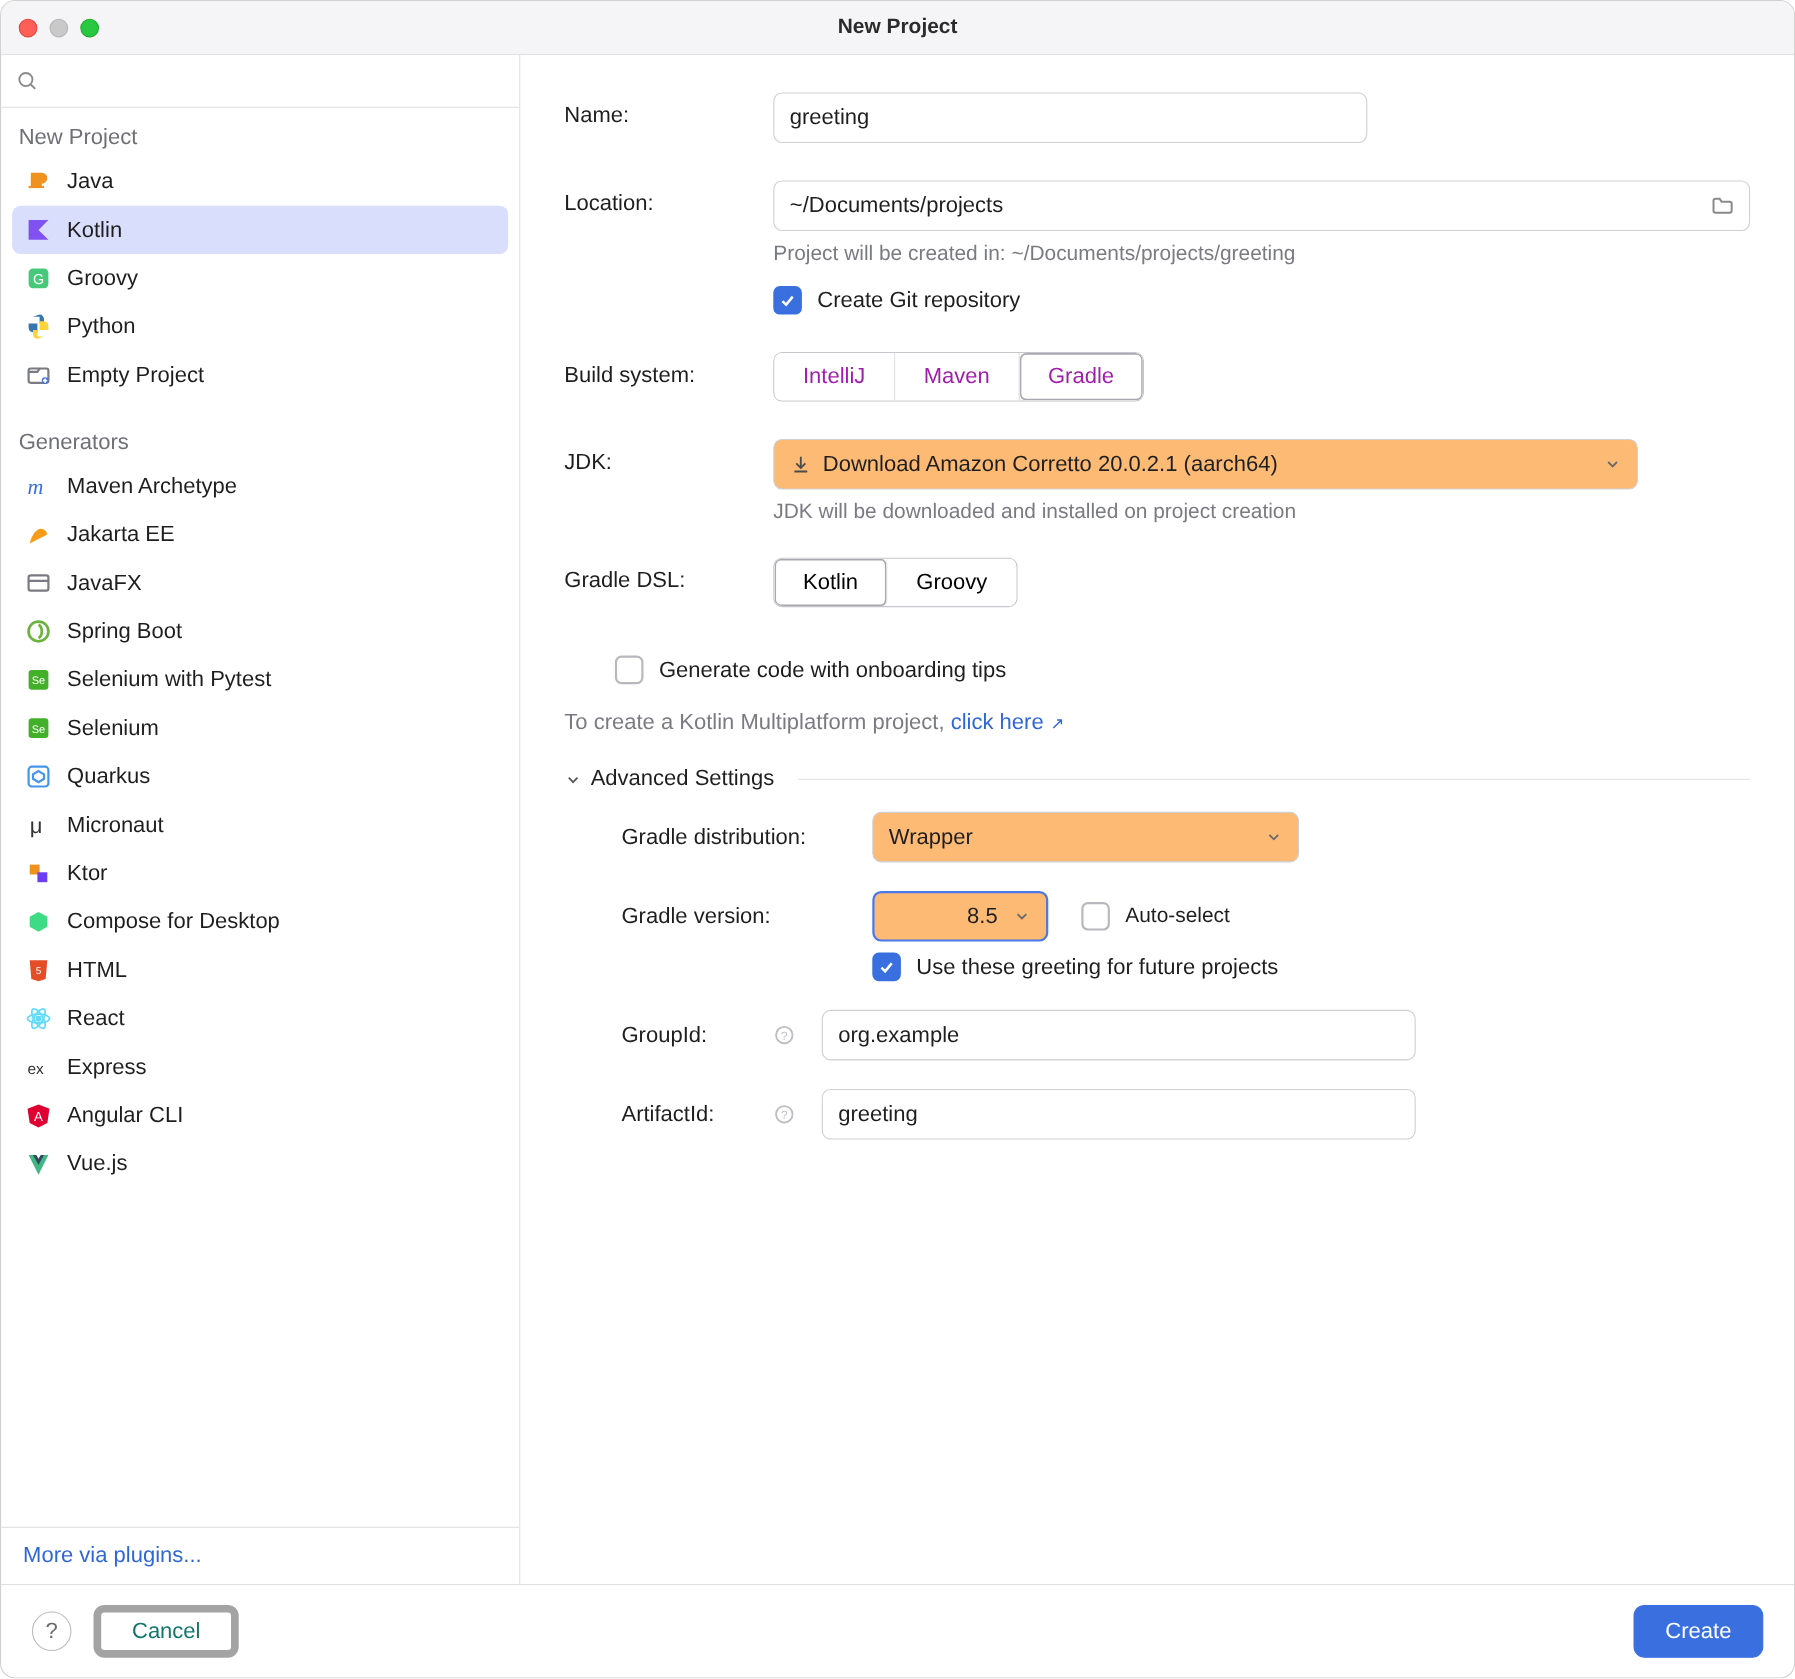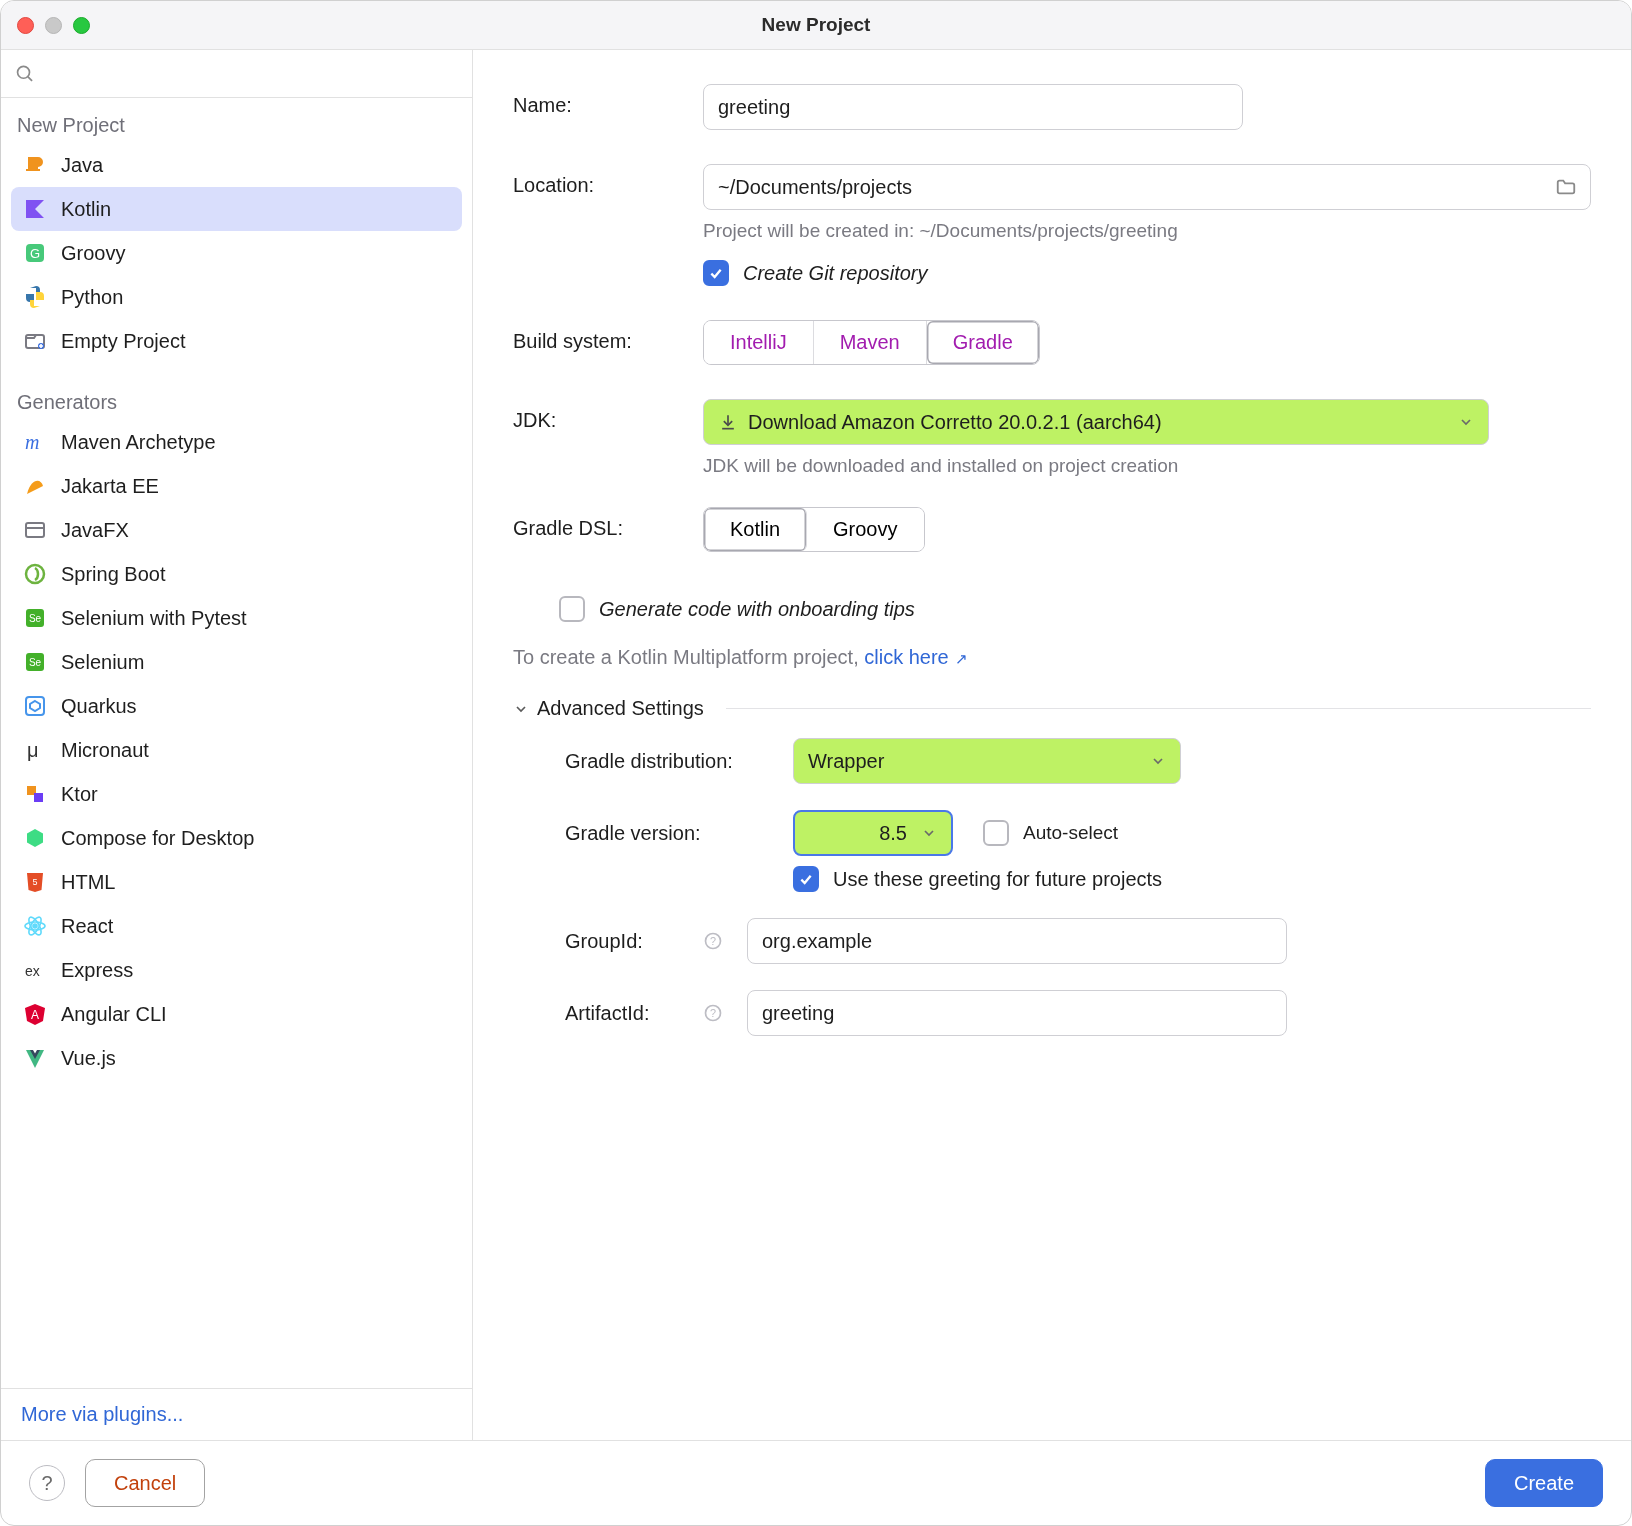--- a/index.html
+++ b/index.html
@@ -91,21 +91,21 @@
     width: 100%; height: 46px;
     border: 1px solid #cfcfd4; border-radius: 8px;
     padding: 0 14px; font-size: 20px; color:#1e1e1e;
     background:#fff;
   }
   input.text.name { width: 540px; }
   .location-box { position:relative; }
   .location-box .folder-icon { position:absolute; right:14px; top:50%; transform:translateY(-50%); color:#8a8a8a; }
   .hint { color:#7a7a82; font-size:19px; margin-top:10px; }
 
-  .chk-row { display:flex; align-items:center; gap:14px; font-size:20px;font-style:italic; }
+  .chk-row { display:flex; align-items:center; gap:14px; font-size:20px; }
   .chk {
     width:26px; height:26px; border-radius:6px;
     border:2px solid #3a6fe0; background:#3a6fe0;
     display:flex; align-items:center; justify-content:center;
     color:#fff;
   }
   .chk.unchecked { background:#fff; border:2px solid #b8b8be; color:transparent; }
   .chk svg { width:16px; height:16px; }
 
   .seg { display:flex; border:1px solid #c7c7cd; border-radius:8px; overflow:hidden; width:max-content; }
@@ -115,21 +115,21 @@
   }
   .seg button:last-child { border-right:none; }
   .seg button.active { box-shadow: inset 0 0 0 1.5px #a8a8b0; border-radius:6px; }
 
   .seg2 { display:flex; border:1px solid #c7c7cd; border-radius:8px; overflow:hidden; width:max-content; }
   .seg2 button { background:#fff; border:none; padding:10px 26px; font-size:20px; border-right:1px solid #dcdce0; }
   .seg2 button:last-child { border-right:none; }
   .seg2 button.active { box-shadow: inset 0 0 0 1.5px #a8a8b0; border-radius:6px; }
 
   .dropdown {
-    height:46px; border:1px solid #cfcfd4; border-radius:8px; background:#bef264;
+    height:46px; border:1px solid #cfcfd4; border-radius:8px; background:#fdba74;
     display:flex; align-items:center; padding:0 44px 0 14px; font-size:20px;
     position:relative; width:100%;
   }
   .dropdown.jdk { width: 786px; }
   .dropdown .dl-icon { margin-right:10px; color:#4b4b4b; display:flex; }
   .dropdown .chev { position:absolute; right:14px; top:50%; transform:translateY(-50%); color:#6a6a6a; }
 
   .link { color:#3067d6; }
   .ext-arrow { font-size:15px; color:#3067d6; margin-left:2px; }
 
@@ -158,21 +158,21 @@
     padding: 18px 28px;
     display:flex; align-items:center;
   }
   .help-btn {
     width:36px; height:36px; border-radius:50%; border:1.5px solid #bcbcc2;
     display:flex; align-items:center; justify-content:center; color:#6a6a6a; margin-right:20px;
     font-size:20px;
   }
   .btn {
     height:48px; padding:0 28px; border-radius:10px; font-size:20px;
-    border:1px solid #a3a3a3; background:#fff; color:#c2410c;
+    border:7px solid #a3a3a3; background:#fff; color:#0f766e;
   }
   .btn.primary {
     background:#3a6fe0; color:#fff; border:1px solid #3a6fe0;
   }
   .spacer { flex:1; }
 
   svg { display:block; }
 </style>
 </head>
 <body>

